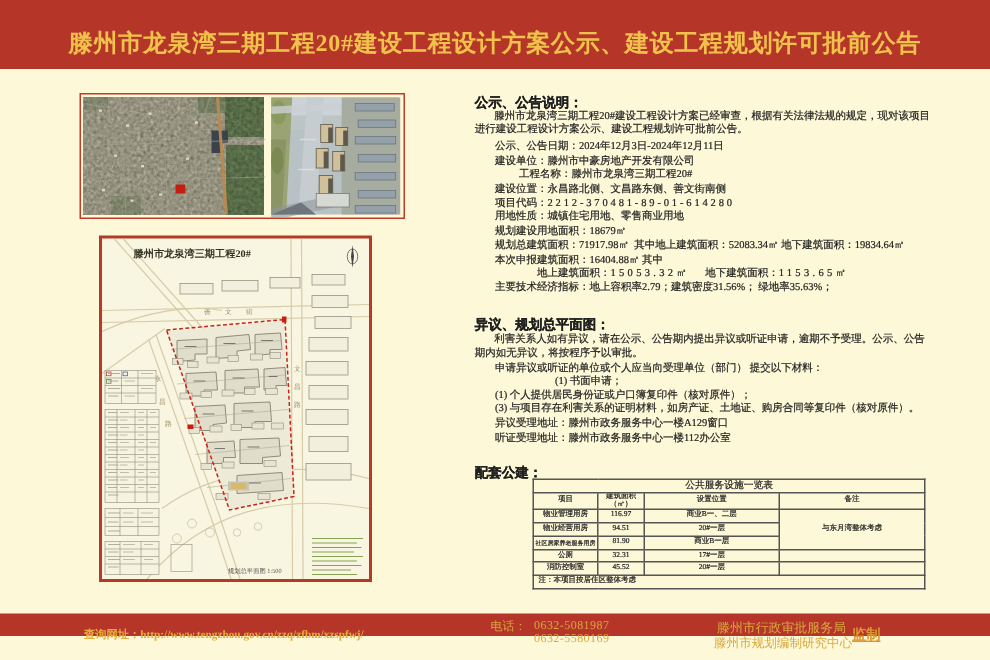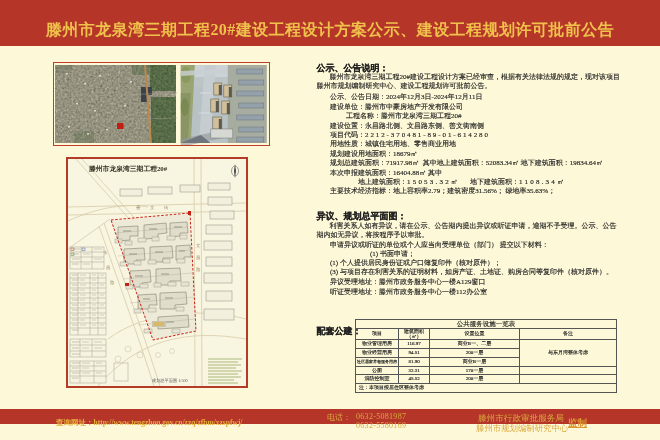--- a/index.html
+++ b/index.html
@@ -259,44 +259,44 @@
  <text x="84" y="223" font-size="4.2" fill="#555" font-family="Liberation Serif,serif">规划总平面图 1:500</text>
 
  <g stroke="#87a155" stroke-width="0.7">
   <path d="M140,200 h34 M140,203 h30 M140,206 h33 M140,209 h28 M140,212 h34 M140,215 h30 M140,218 h33 M140,221 h26 M140,224 h30"></path>
  </g>
 </svg>
 </div>
 
 <div class="h" style="left:316.5px;top:61.5px;">公示、公告说明：</div>
 <div class="l" style="left:329.5px;top:72px;">滕州市龙泉湾三期工程20#建设工程设计方案已经审查，根据有关法律法规的规定，现对该项目</div>
-<div class="l" style="left:316.5px;top:80.5px;">滕州市规划编制研究中心、建设工程规划许可批前公告。</div>
+<div class="l" style="left:316.5px;top:80.5px;">进行建设工程设计方案公示、建设工程规划许可批前公告。</div>
 <div class="l" style="left:330px;top:91.5px;">公示、公告日期：2024年12月3日-2024年12月11日</div>
 <div class="l" style="left:330px;top:101.5px;">建设单位：滕州市中豪房地产开发有限公司</div>
 <div class="l" style="left:346px;top:111.2px;">工程名称：滕州市龙泉湾三期工程20#</div>
 <div class="l" style="left:330px;top:120.8px;">建设位置：永昌路北侧、文昌路东侧、善文街南侧</div>
 <div class="l" style="left:330px;top:130.4px;">项目代码：<span style="letter-spacing:1.9px">2212-370481-89-01-614280</span></div>
 <div class="l" style="left:330px;top:139px;">用地性质：城镇住宅用地、零售商业用地</div>
 <div class="l" style="left:330px;top:148.5px;">规划建设用地面积：18679㎡</div>
 <div class="l" style="left:330px;top:158px;">规划总建筑面积：71917.98㎡&nbsp;&nbsp;其中地上建筑面积：52083.34㎡&nbsp;地下建筑面积：19834.64㎡</div>
 <div class="l" style="left:330px;top:167.5px;">本次申报建筑面积：16404.88㎡ 其中</div>
-<div class="l" style="left:358px;top:177px;">地上建筑面积：<span style="letter-spacing:2.2px">15053.32</span>㎡&nbsp;&nbsp;&nbsp;&nbsp;&nbsp;&nbsp;&nbsp;地下建筑面积：<span style="letter-spacing:2.2px">1108.34</span>㎡</div>
+<div class="l" style="left:358px;top:177px;">地上建筑面积：<span style="letter-spacing:2.2px">15053.32</span>㎡&nbsp;&nbsp;&nbsp;&nbsp;&nbsp;&nbsp;&nbsp;地下建筑面积：<span style="letter-spacing:2.2px">1153.65</span>㎡</div>
 <div class="l" style="left:330px;top:186.2px;">主要技术经济指标：地上容积率2.79；建筑密度31.56%；&nbsp;绿地率35.63%；</div>
 
 <div class="h" style="left:316.5px;top:210px;">异议、规划总平面图：</div>
 <div class="l" style="left:329.5px;top:221.2px;">利害关系人如有异议，请在公示、公告期内提出异议或听证申请，逾期不予受理。公示、公告</div>
 <div class="l" style="left:316.5px;top:229.5px;">期内如无异议，将按程序予以审批。</div>
 <div class="l" style="left:330px;top:239.6px;">申请异议或听证的单位或个人应当向受理单位（部门）&nbsp;提交以下材料：</div>
 <div class="l" style="left:330px;top:248.6px;padding-left:40px;">(1) 书面申请；</div>
 <div class="l" style="left:330px;top:257.6px;">(1) 个人提供居民身份证或户口簿复印件（核对原件）；</div>
 <div class="l" style="left:330px;top:266.7px;">(3) 与项目存在利害关系的证明材料，如房产证、土地证、购房合同等复印件（核对原件）。</div>
 <div class="l" style="left:330px;top:276.7px;">异议受理地址：滕州市政务服务中心一楼A129窗口</div>
 <div class="l" style="left:330px;top:286.8px;">听证受理地址：滕州市政务服务中心一楼112办公室</div>
 
-<div class="h" style="left:316.5px;top:309px;margin-top:16px;">配套公建：</div>
+<div class="h" style="left:316.5px;top:309px;">配套公建：</div>
 
 <table id="tbl">
 <colgroup>
       <col style="width:43px">
       <col style="width:31px">
       <col style="width:90px">
       <col style="width:97px">
     </colgroup>
 <tbody>
       <tr>

